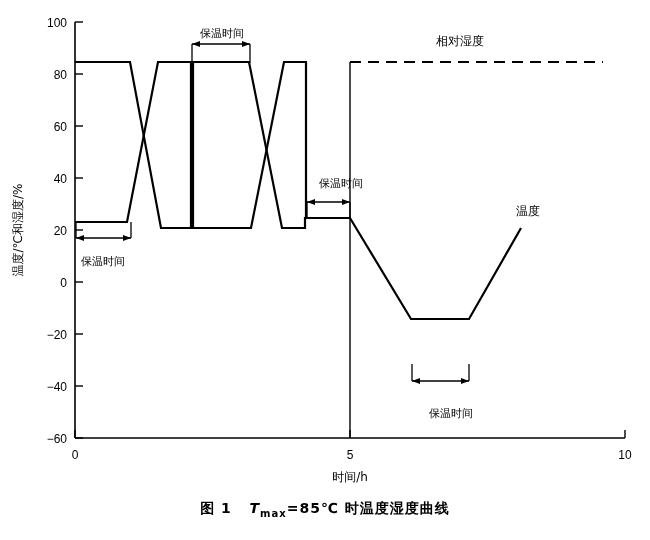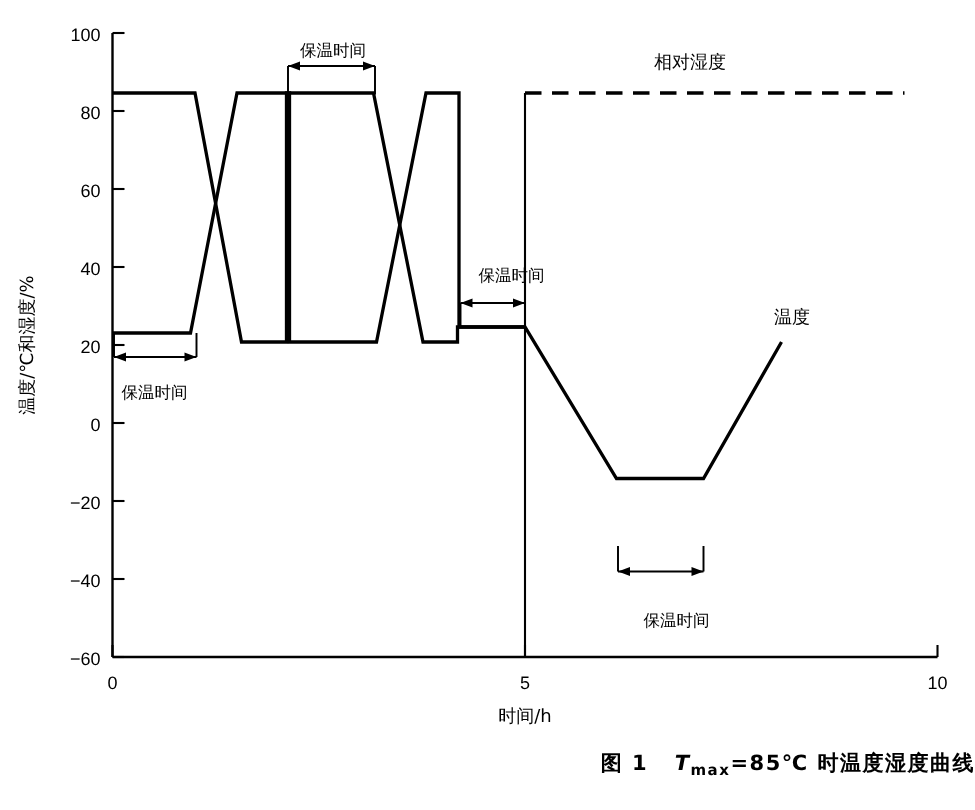--- a/index.html
+++ b/index.html
@@ -9,21 +9,21 @@
     font-family:"Liberation Sans", sans-serif;
     color:#000;
     position:relative;
     overflow:hidden;
   }
   #figure{position:absolute;left:0;top:0;width:650px;height:540px;}
   .cap{
     position:absolute;
     left:0;width:650px;
     top:500px;
-    text-align:right;
+    text-align:center;
     font-size:14px;
     font-weight:bold;
     font-family:"DejaVu Sans", sans-serif;
     letter-spacing:1px;
   }
   .cap .sub{font-size:10px;vertical-align:sub;}
   .cap .it{font-style:italic;}
   svg text{font-family:"Liberation Sans", sans-serif;}
   .tick{font-size:12px;}
   .cn{font-family:"DejaVu Sans", sans-serif;font-size:12px;}

